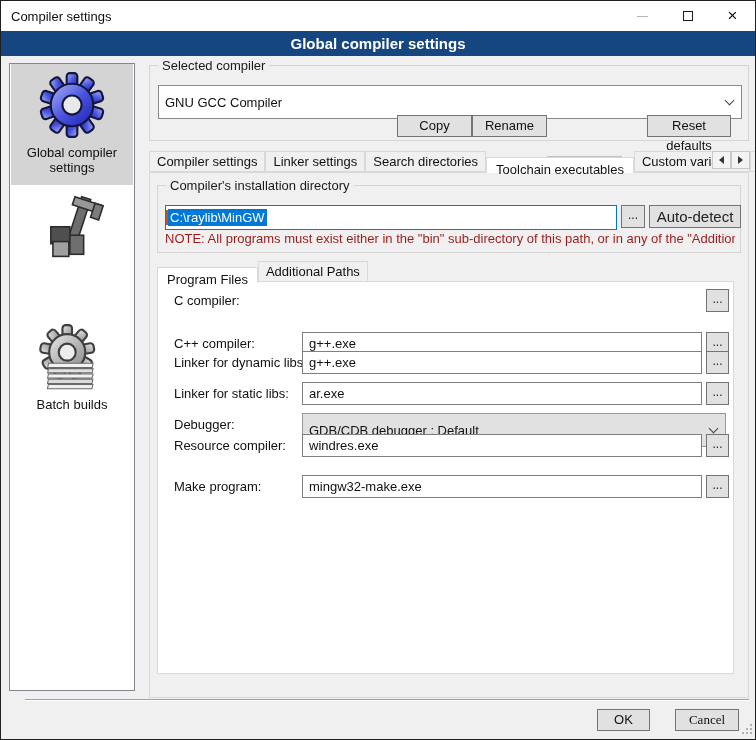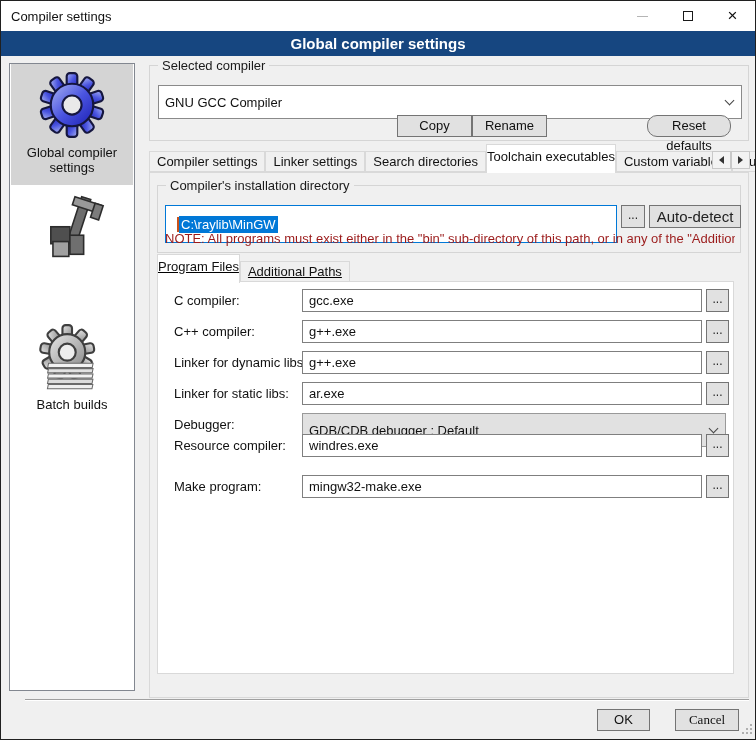--- a/index.html
+++ b/index.html
@@ -39,38 +39,38 @@
   
   .btn{position:absolute;height:22px;background:#e1e1e1;border:1px solid #747474;font-size:13px;color:#111;
        text-align:center;line-height:20px;}
   .btn.disabled{border-color:#c0c0c0;color:#15803d;margin-top:41px;}
   .small-btn{background:#e1e1e1;border:1px solid #747474;font-size:12px;color:#222;text-align:center;line-height:19px;}
 
   
   .tabstrip{position:absolute;left:148px;top:147px;width:600px;height:24px;display:flex;align-items:flex-end;z-index:3;}
   .tab{height:21px;line-height:20px;padding:0 7px;font-size:13px;color:#111;background:#f0f0f0;
        border:1px solid #d9d9d9;white-space:nowrap;flex:none;}
-  .tab.active{height:29px;line-height:24px;background:#fff;border-bottom:none;padding:0 0;margin-bottom:-1px;}
+  .tab.active{height:16px;line-height:24px;background:#fff;border-bottom:none;padding:0 9px;margin-bottom:-1px;}
   .tab.clipped{width:37px;overflow:hidden;padding:0 0 0 7px;}
   .tab-arrow{position:absolute;top:3px;width:19px;height:18px;background:#f3f3f3;border:1px solid #c9c9c9;
              display:flex;align-items:center;justify-content:center;}
   .tri-left{width:0;height:0;border-top:4px solid transparent;border-bottom:4px solid transparent;border-right:5px solid #333;}
   .tri-right{width:0;height:0;border-top:4px solid transparent;border-bottom:4px solid transparent;border-left:5px solid #333;}
 
   .panel{position:absolute;left:148px;top:171px;width:600px;height:526px;background:#f0f0f0;border:1px solid #d9d9d9;z-index:1;}
 
   
   .dir-row{position:absolute;left:164px;top:204px;width:576px;height:23px;display:flex;gap:4px;z-index:2;}
-  .pathbox{flex:1;height:38px;background:#fff;border:1px solid #0078d7;display:flex;align-items:center;padding:0 11px;overflow:hidden;}
+  .pathbox{flex:1;height:25px;background:#fff;border:1px solid #0078d7;display:flex;align-items:center;padding:0 0;overflow:hidden;}
   .caret{width:2px;height:15px;background:#c8521a;flex:none;}
   .sel-text{background:#0078d7;color:#fff;font-size:13px;line-height:17px;padding:0 2px;white-space:nowrap;}
   .note{position:absolute;left:164px;top:230px;width:570px;font-size:13px;color:#9b1b1b;white-space:nowrap;overflow:hidden;z-index:2;}
 
   
-  .subtabstrip{position:absolute;left:156px;top:257px;height:24px;display:flex;align-items:flex-end;z-index:3;text-decoration:underline;}
+  .subtabstrip{position:absolute;left:156px;top:257px;height:24px;display:flex;align-items:flex-end;z-index:3;}
   .inner-panel{position:absolute;left:156px;top:280px;width:577px;height:393px;background:#fff;border:1px solid #d9d9d9;z-index:1;}
   .form-row{position:absolute;left:0;width:577px;height:23px;}
   .form-label{position:absolute;left:16px;top:0;width:130px;font-size:13px;color:#111;line-height:23px;white-space:nowrap;}
   .txt{position:absolute;left:144px;top:0;width:400px;height:23px;border:1px solid #7f7f7f;background:#fff;
        font-size:13px;color:#111;padding:0 6px;outline:none;}
   .row-browse{position:absolute;left:548px;top:0;width:23px;height:23px;}
   .sel-combo{position:absolute;left:144px;top:0;width:424px;height:23px;background:#e1e1e1;border:1px solid #999;}
 
   
   .sepline{position:absolute;left:24px;top:698px;width:724px;height:2px;border-top:1px solid #9f9f9f;border-bottom:1px solid #fff;}
@@ -184,21 +184,21 @@
   <div class="groupbox" style="left:148px;top:64px;width:600px;height:76px;">
     <span class="legend">Selected compiler</span>
     <div class="combo" style="left:8px;top:19px;width:584px;">
       <span class="val">GNU GCC Compiler</span>
       <span class="chev"></span>
     </div>
     <div class="btn disabled" style="left:135px;top:49px;width:84px;">Set as default</div>
     <div class="btn" style="left:247px;top:49px;width:75px;">Copy</div>
     <div class="btn" style="left:322px;top:49px;width:75px;">Rename</div>
     <div class="btn disabled" style="left:397px;top:49px;width:75px;">Delete</div>
-    <div class="btn" style="left:497px;top:49px;width:84px;border-radius:10px;">Reset defaults</div>
+    <div class="btn" style="left:497px;top:49px;width:84px;">Reset defaults</div>
   </div>
 
   <div class="tabstrip">
     <span class="tab">Compiler settings</span>
     <span class="tab">Linker settings</span>
     <span class="tab">Search directories</span>
     <span class="tab active">Toolchain executables</span>
     <span class="tab">Custom variables</span>
     <span class="tab clipped">Build options</span>
     <span class="tab-arrow" style="left:563px;">
@@ -226,25 +226,24 @@
 
   <div class="subtabstrip">
     <span class="tab active" style="background:#fff;">Program Files</span>
     <span class="tab">Additional Paths</span>
   </div>
 
   <div class="inner-panel">
 
     <div class="form-row" style="top:7px;">
       <span class="form-label">C compiler:</span>
-      <input class="txt" value="gcc.exe" style="">
-      <div class="small-btn row-browse">...</div>
-    </div>
-
-    <div class="form-row" style="top:38px;">
+      <div class="small-btn row-browse">...</div>
+    </div>
+
+    <div class="form-row" style="top:50px;">
       <span class="form-label">C++ compiler:</span>
       <input class="txt" value="g++.exe" style="">
       <div class="small-btn row-browse">...</div>
     </div>
 
     <div class="form-row" style="top:69px;">
       <span class="form-label">Linker for dynamic libs:</span>
       <input class="txt" value="g++.exe" style="">
       <div class="small-btn row-browse">...</div>
     </div>

